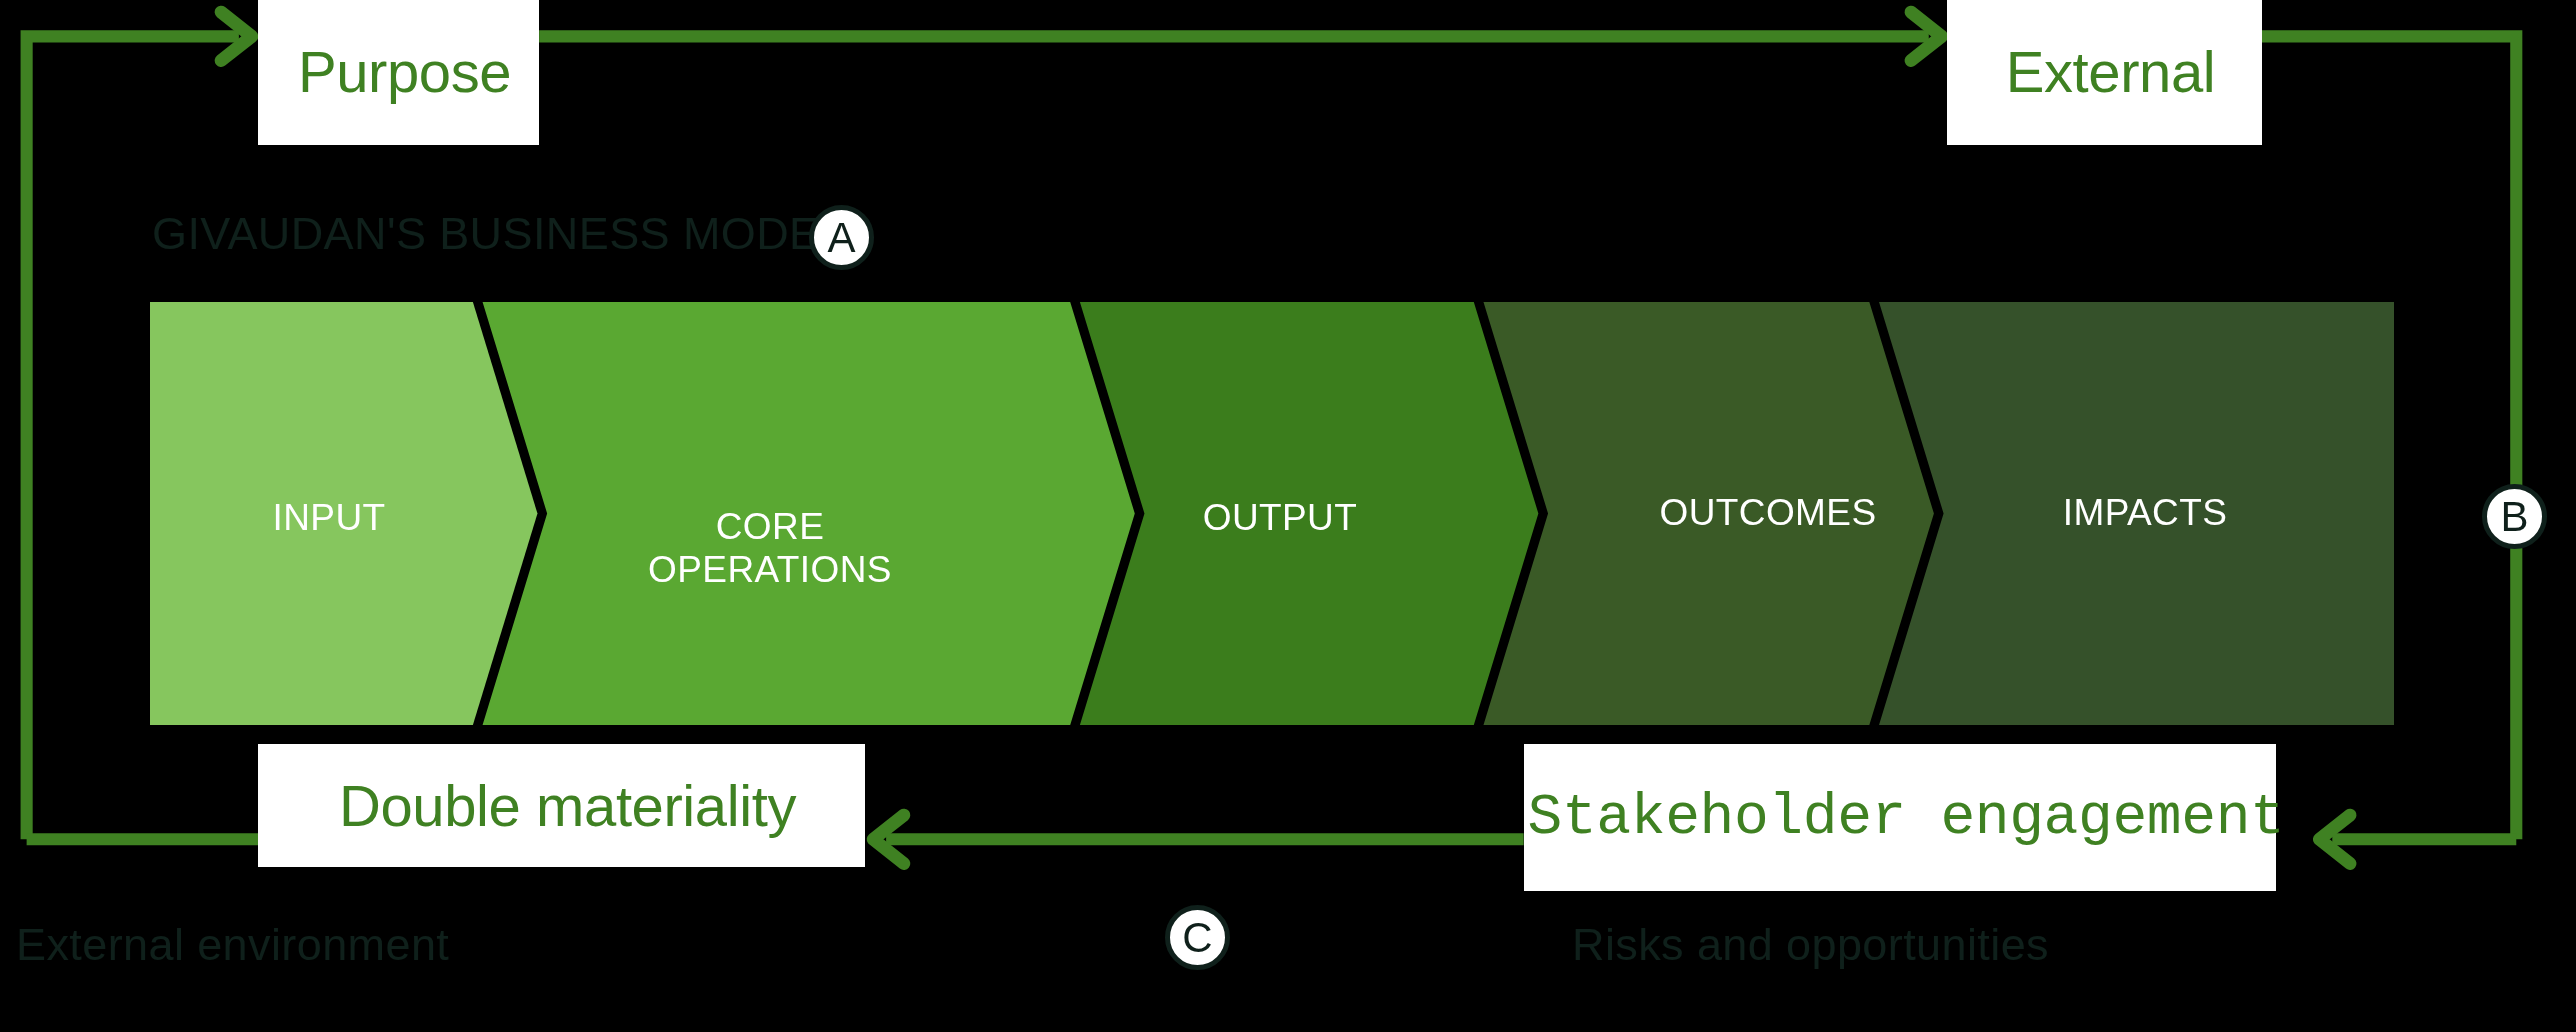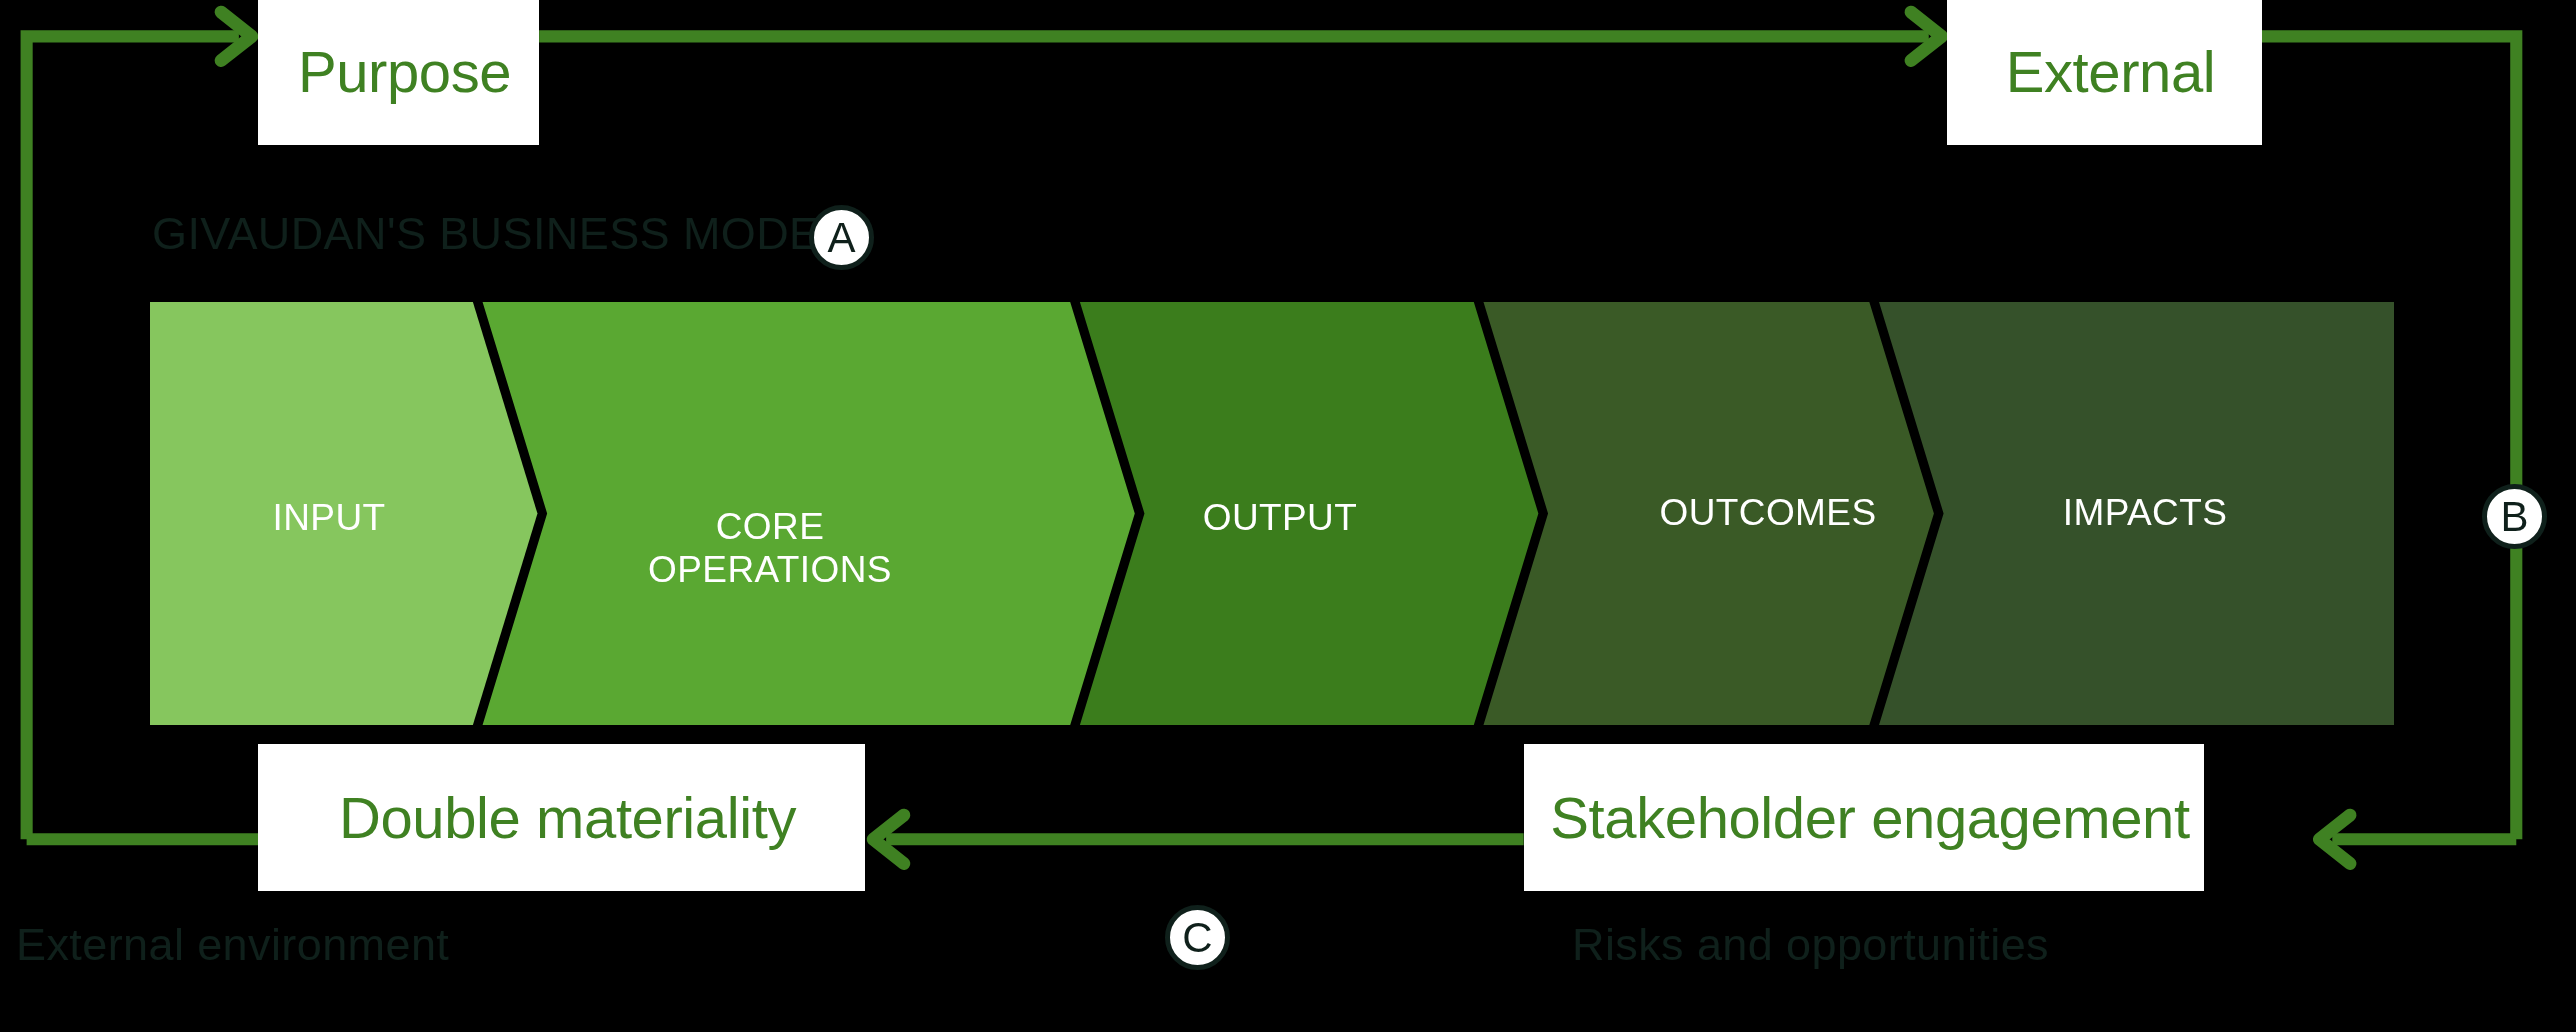--- a/index.html
+++ b/index.html
@@ -39,22 +39,22 @@
   .wbox .wtext {
     color: #3f8122;
     font-weight: 400;
     letter-spacing: -0.4px;
     line-height: 1;
     margin-left: 12px;
   }
 
   #box-purpose { left: 258px; top: -1.6px; width: 281px; height: 147px; }
   #box-strategy { left: 1947px; top: -1.6px; width: 315px; height: 147px; }
-  #box-double { left: 258px; top: 744px; width: 607px; height: 147px; }
-  #box-stake { left: 1524px; top: 744px; width: 680px; height: 147px; }
+  #box-double { left: 258px; top: 744px; width: 607px; height: 123px; }
+  #box-stake { left: 1524px; top: 744px; width: 752px; height: 147px; font-family: Liberation Mono, monospace; }
 
   #box-purpose .wtext,
   #box-strategy .wtext,
   #box-double .wtext,
   #box-stake .wtext { font-size: 58px; }
 
   
   .faded {
     position: absolute;
     color: #0f201b;

